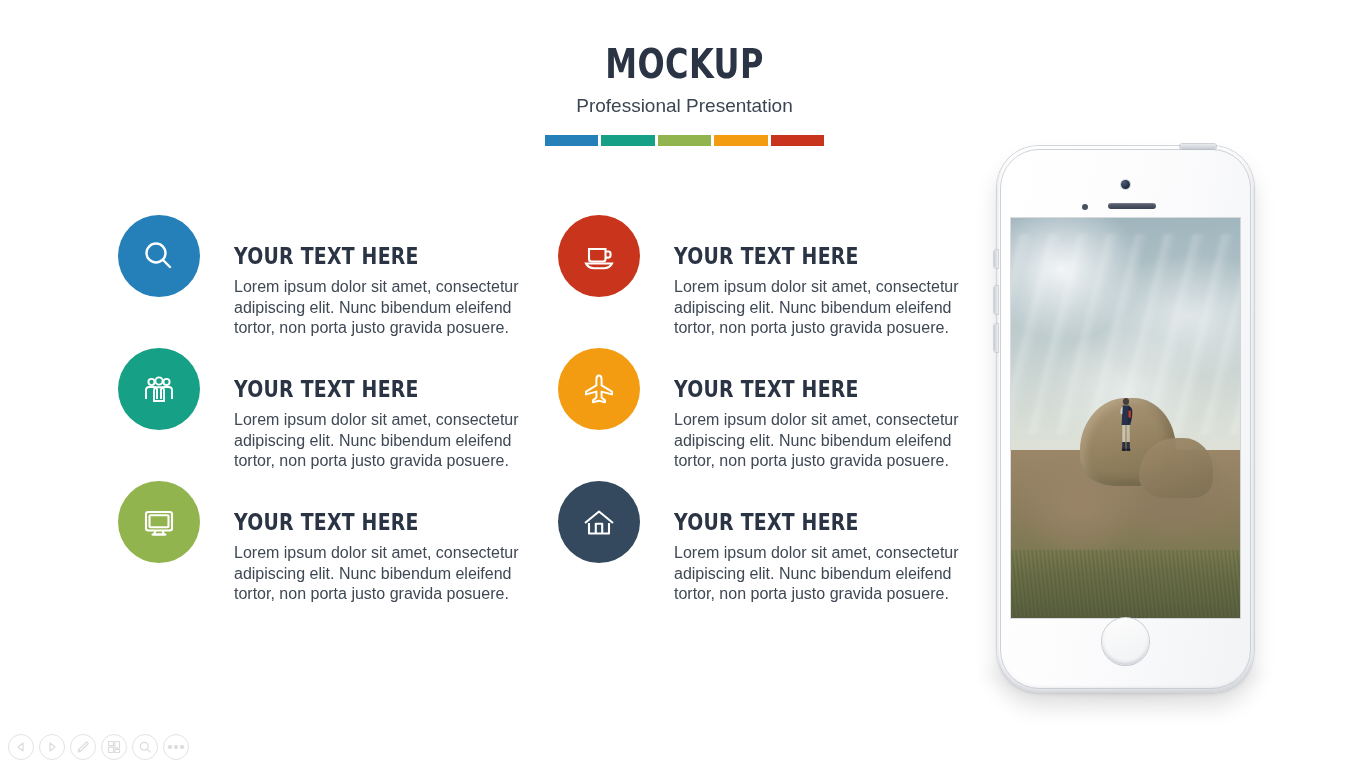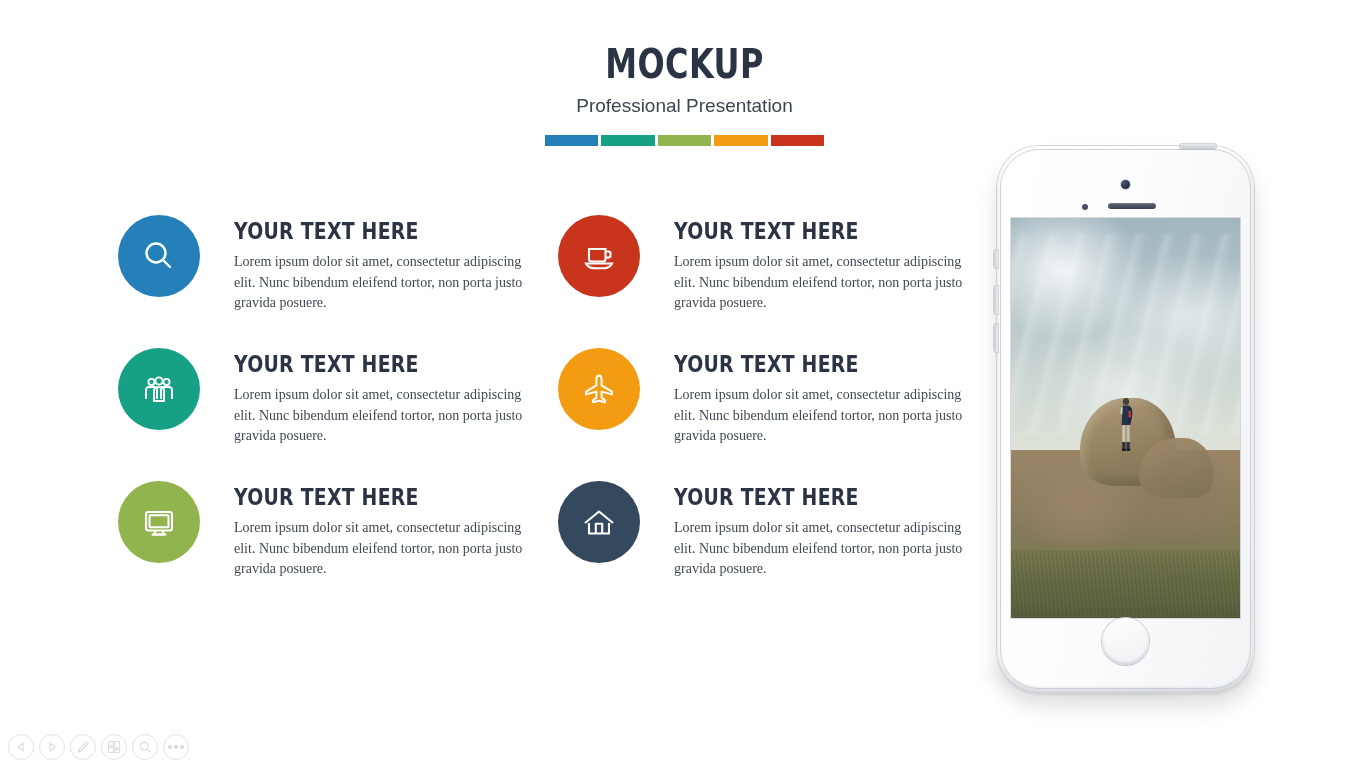--- a/index.html
+++ b/index.html
@@ -78,38 +78,38 @@
     width: 82px; height: 82px;
     border-radius: 50%;
     display: flex;
     align-items: center;
     justify-content: center;
   }
   .icon-circle svg { display: block; }
   .feature-body {
     position: absolute;
     left: 116px;
-    top: 5px;
+    top: 30px;
     width: 292px;
   }
   .feature-heading {
     font-family: "DejaVu Sans", sans-serif;
     font-size: 23px;
     font-weight: 700;
     color: #2b3444;
     letter-spacing: 0.3px;
     line-height: 1;
     margin: 0 0 9px 0;
     transform: scaleX(0.82);
     transform-origin: left center;
     white-space: nowrap;
   }
   .feature-text {
-    font-family: Liberation Serif, serif;
-    font-size: 14px;
+    font-family: Liberation Sans, sans-serif;
+    font-size: 16px;
     color: #3f4854;
     line-height: 20.5px;
     margin: 0;
   }
 
   
   .phone-wrap {
     position: absolute;
     left: 966px;
     top: 146px;

